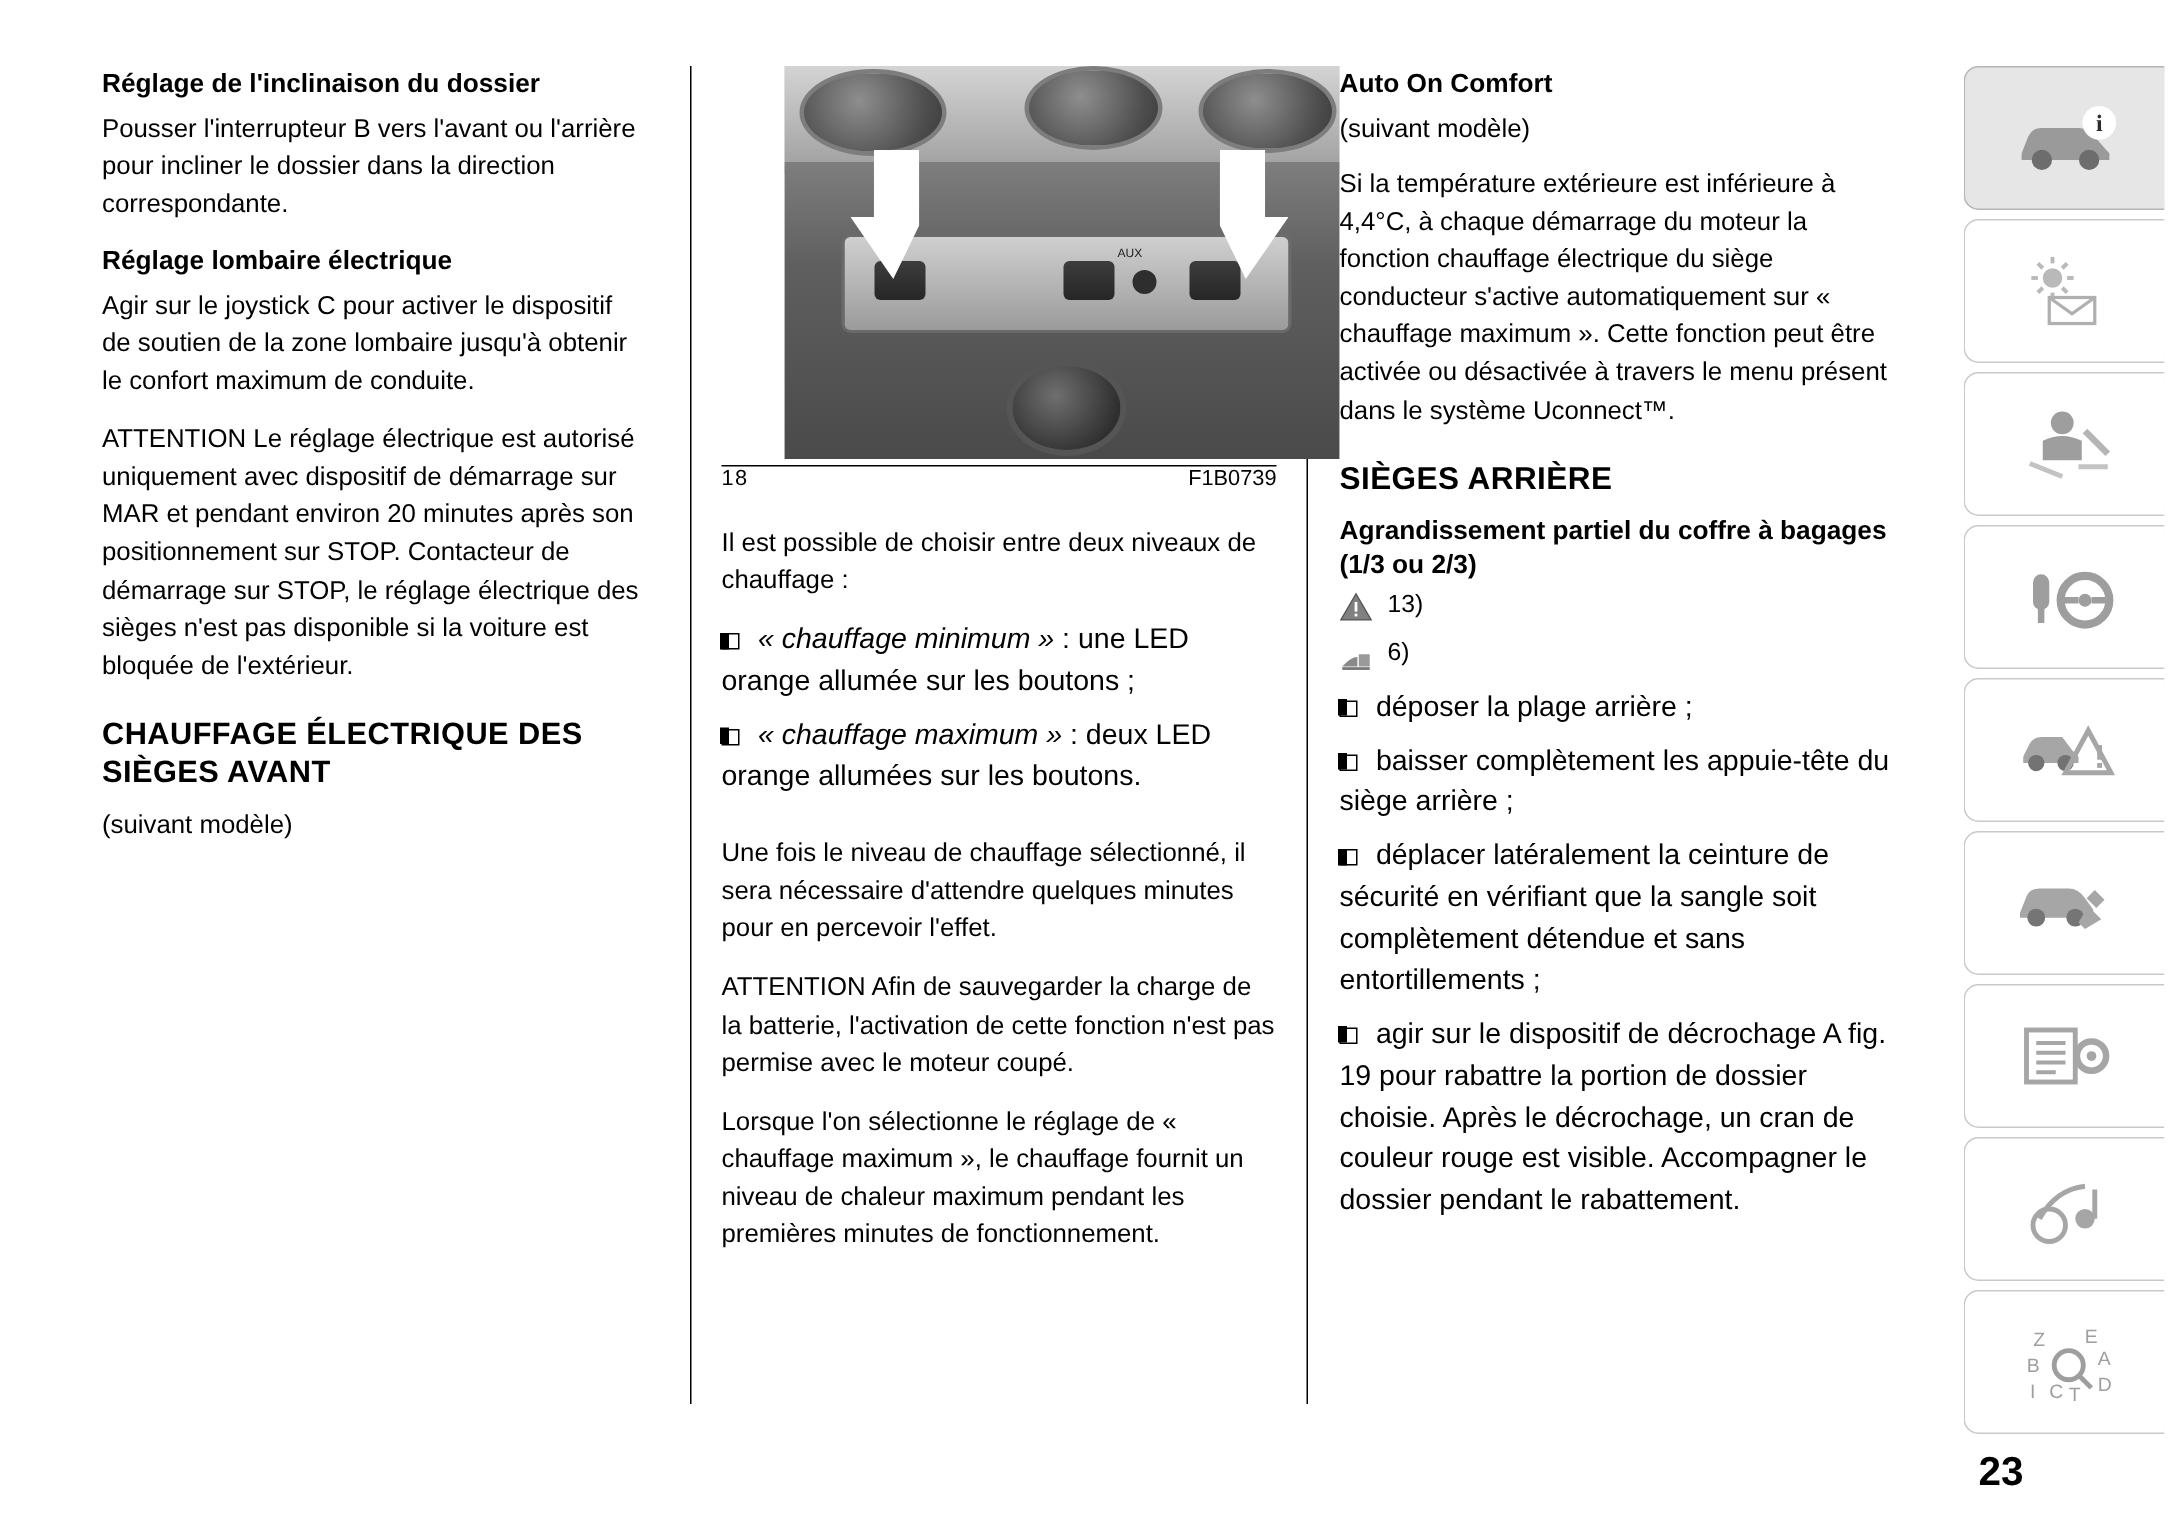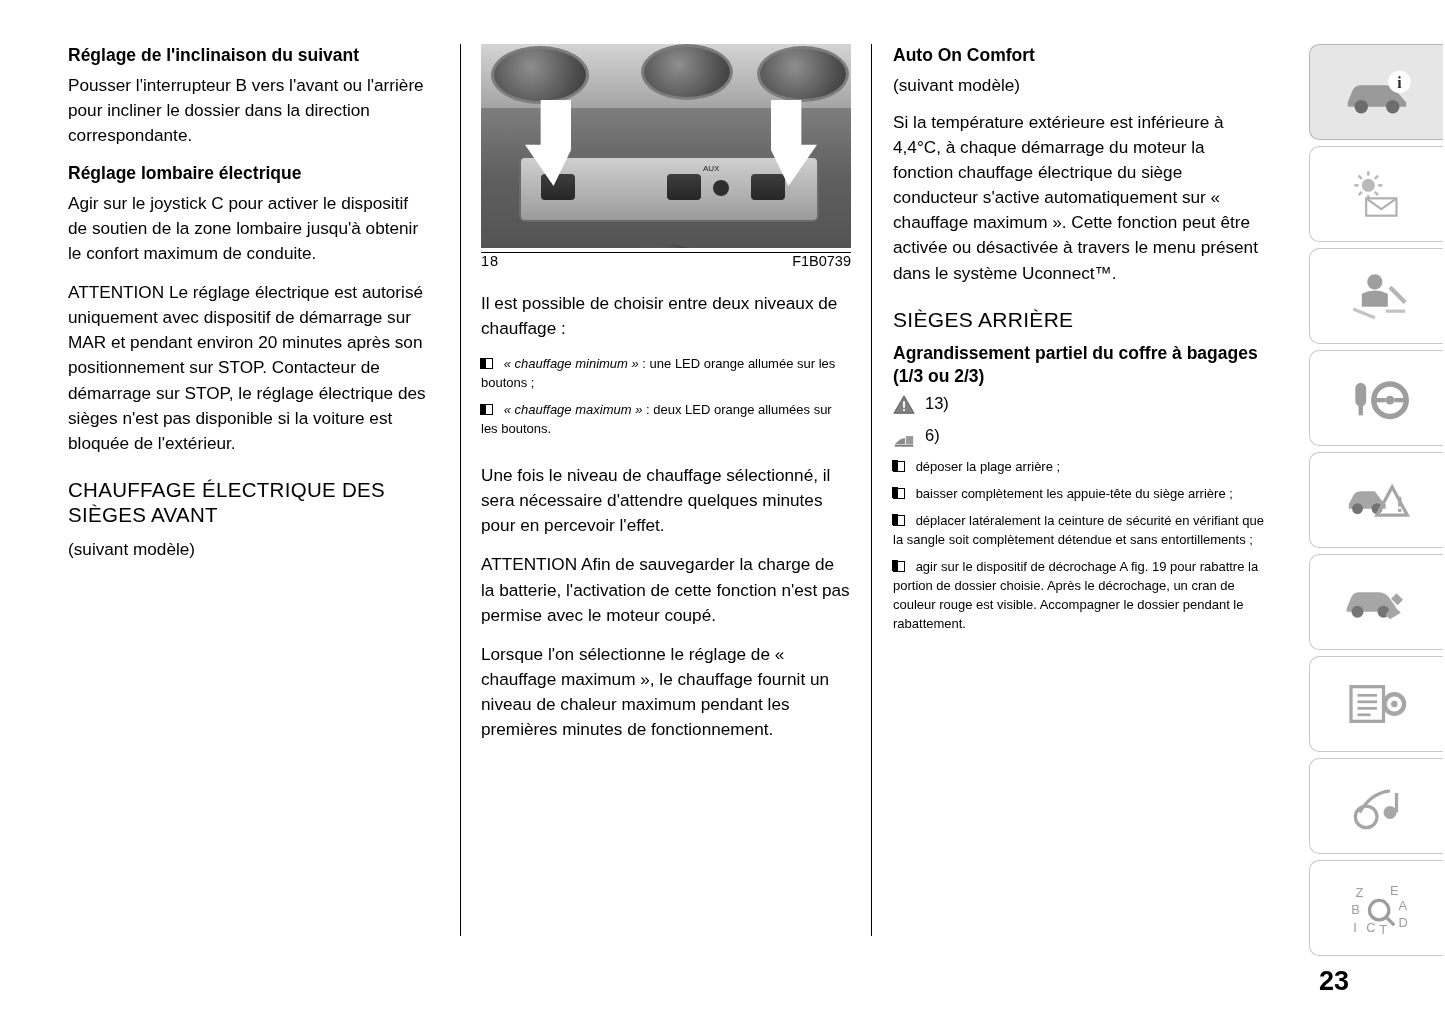--- a/index.html
+++ b/index.html
@@ -42,42 +42,42 @@
 
   
   h3.sub {
     font-size: 17.5px;
     font-weight: bold;
     margin: 0 0 6px 0;
     line-height: 1.3;
   }
   h2.section {
     font-size: 21px;
-    font-weight: normal;
+    font-weight: bold;
     margin: 22px 0 10px 0;
     letter-spacing: .3px;
     line-height: 1.18;
   }
   h2.section.big {
     font-size: 20.5px;
     line-height: 1.2;
   }
   p {
     font-size: 17.2px;
     line-height: 1.46;
     margin: 0 0 14px 0;
   }
   p.tight { margin-bottom: 12px; }
   .bold { font-weight: normal; }
   .ital { font-style: italic; }
 
   
   .bullet-row {
     display: block;
-    font-size: 13px;
+    font-size: 19px;
     line-height: 1.46;
     margin: 0 0 8px 0;
     position: relative;
   }
   .sq {
     display: inline-block;
     width: 12px;
     height: 11px;
     border: 1.6px solid #000;
     position: relative;
@@ -94,24 +94,25 @@
     height: 11px;
     background: #000;
   }
 
   
   .figure {
     width: 370px;
   }
   .fig-img {
     width: 370px;
-    height: 204px;
+    height: 262px;
     position: relative;
     overflow: hidden;
     background: linear-gradient(#cfcfcf, #b9b9b9 40%, #a8a8a8);
+    margin-left: 42px;
   }
   .fig-caption-line {
     border-top: 1.4px solid #000;
     margin-top: 4px;
     padding-top: 0;
     display: flex;
     justify-content: space-between;
     font-size: 14.5px;
   }
   .fig-num { letter-spacing: 1px; }
@@ -240,21 +241,21 @@
 </style>
 </head>
 <body>
 
 <div class="page">
 
   <div class="vrule vrule-a"></div>
   <div class="vrule vrule-b"></div>
 
   <div class="col col1">
-    <h3 class="sub">Réglage de l'inclinaison du suivant</h3>
+    <h3 class="sub">Réglage de l'inclinaison du dossier</h3>
     <p>Pousser l'interrupteur B vers l'avant ou l'arrière pour incliner le dossier dans la direction correspondante.</p>
 
     <h3 class="sub">Réglage lombaire électrique</h3>
     <p>Agir sur le joystick C pour activer le dispositif de soutien de la zone lombaire jusqu'à obtenir le confort maximum de conduite.</p>
 
     <p>ATTENTION Le réglage électrique est autorisé uniquement avec dispositif de démarrage sur MAR et pendant environ 20 minutes après son positionnement sur STOP. Contacteur de démarrage sur STOP, le réglage électrique des sièges n'est pas disponible si la voiture est bloquée de l'extérieur.</p>
 
     <h2 class="section big">CHAUFFAGE ÉLECTRIQUE DES SIÈGES AVANT</h2>
     <p class="tight">(suivant modèle)</p>
 

